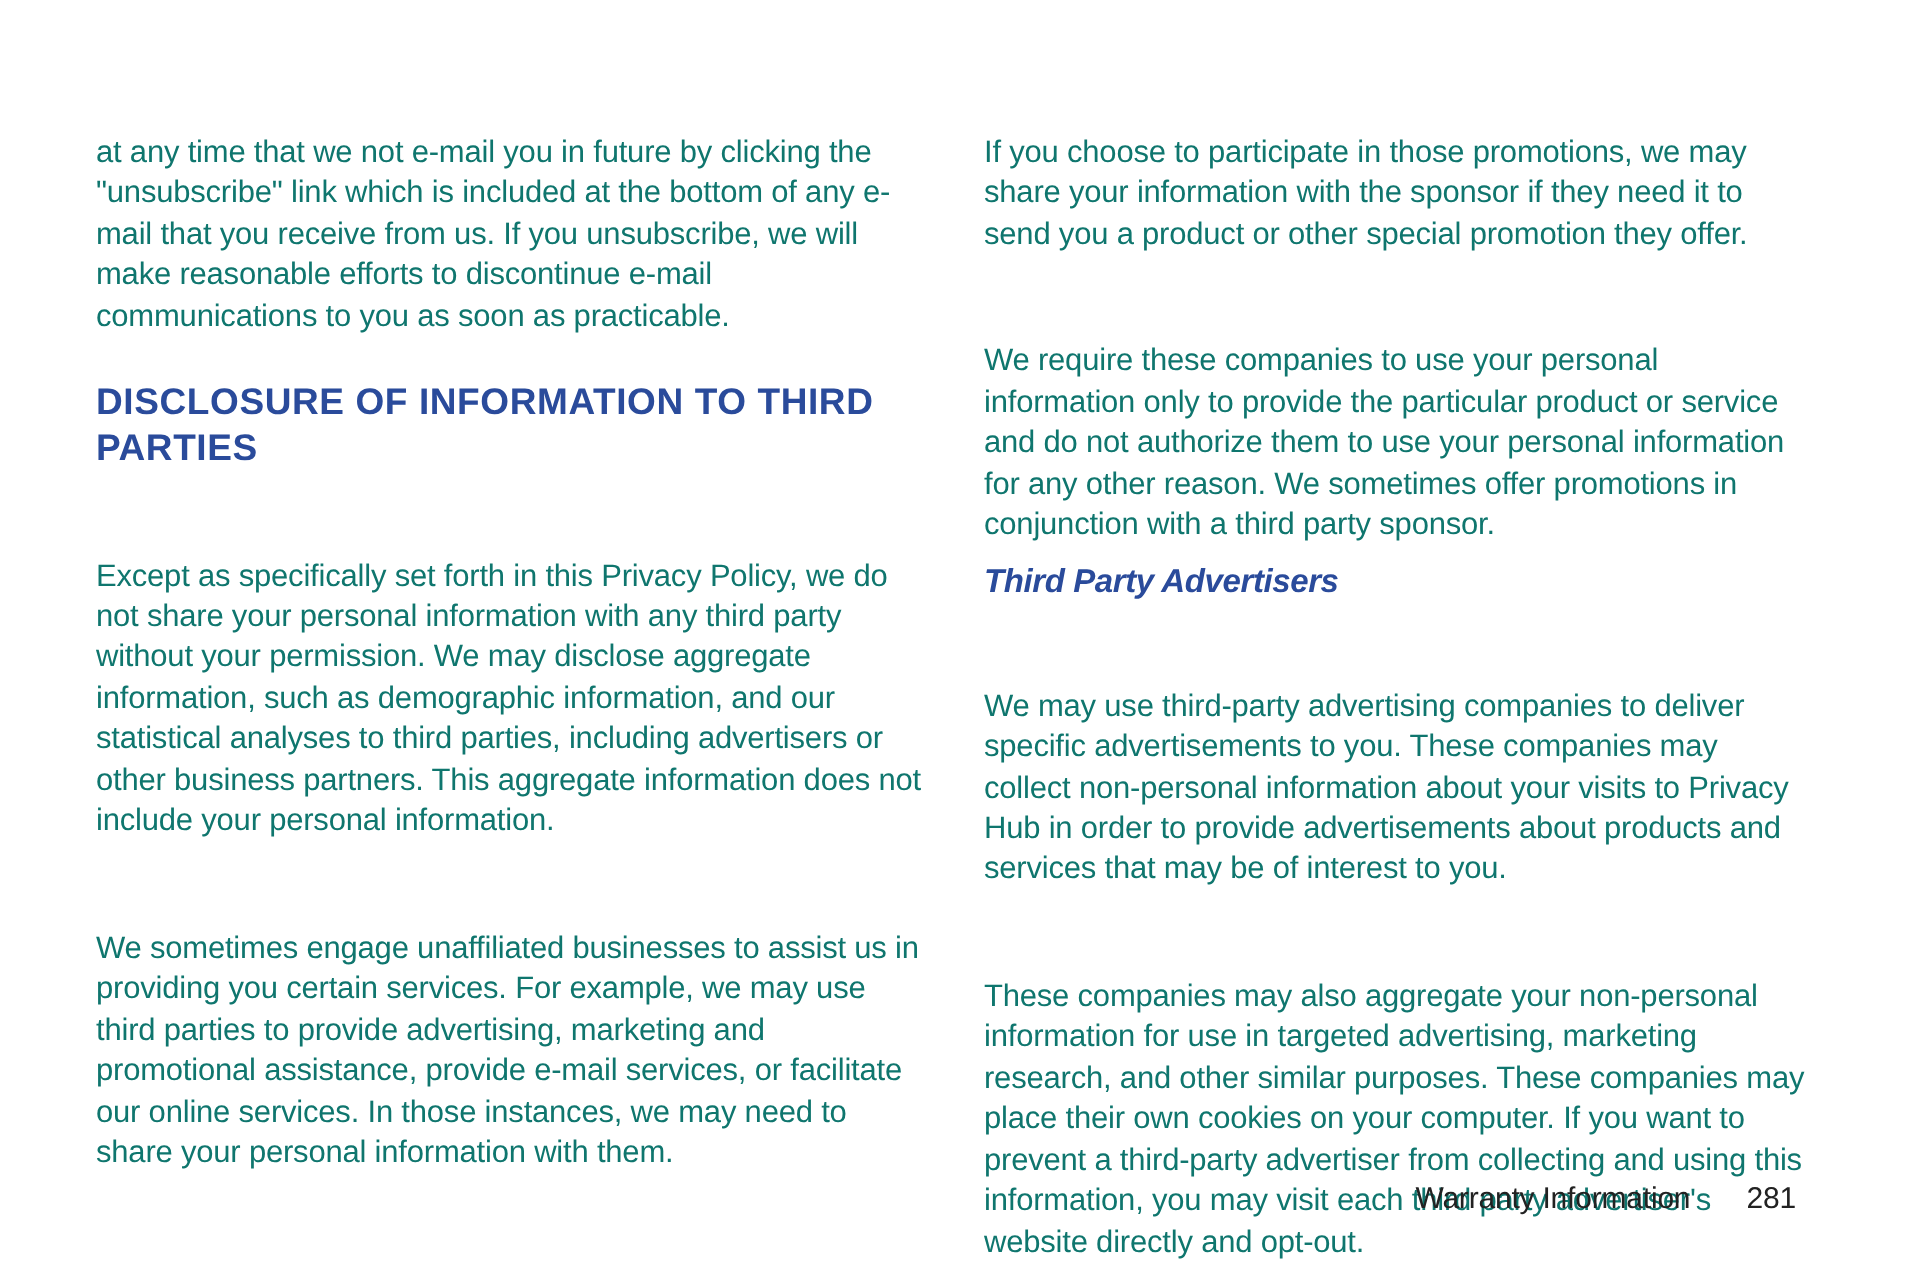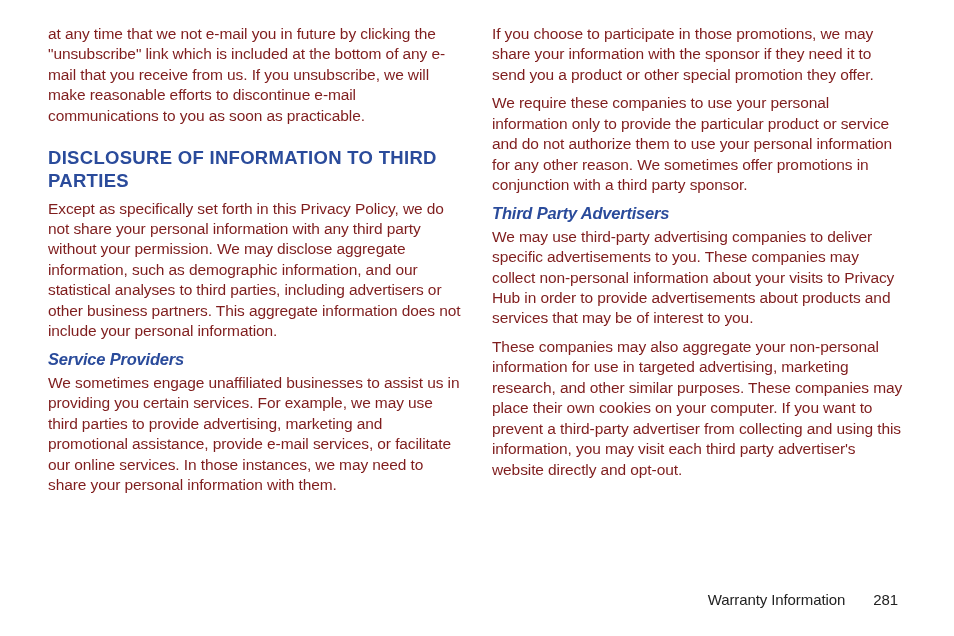--- a/index.html
+++ b/index.html
@@ -20,25 +20,26 @@
       gap: 30px;
       height: 560px;
     }
     .col {
       flex: 1;
       width: 50%;
     }
     .body-text {
       font-size: 15.5px;
       line-height: 1.32;
-      color: #7f1d1d;
+      color: #0f766e;
       font-family: Arial, Helvetica, sans-serif;
       font-stretch: condensed;
       letter-spacing: -0.1px;
       margin-bottom: 8px;
+      margin-top: 43px;
     }
     .h1 {
       color: #2a4b9b;
       font-weight: 900;
       font-size: 18.5px;
       line-height: 1.25;
       letter-spacing: 0.3px;
       margin-top: 20px;
       margin-bottom: 6px;
       font-family: Arial, Helvetica, sans-serif;
@@ -65,21 +66,20 @@
     }
   </style>
 </head>
 <body>
 
 <div class="columns">
   <div class="col">
     <p class="body-text">at any time that we not e-mail you in future by clicking the "unsubscribe" link which is included at the bottom of any e-mail that you receive from us. If you unsubscribe, we will make reasonable efforts to discontinue e-mail communications to you as soon as practicable.</p>
     <h2 class="h1">DISCLOSURE OF INFORMATION TO THIRD PARTIES</h2>
     <p class="body-text">Except as specifically set forth in this Privacy Policy, we do not share your personal information with any third party without your permission. We may disclose aggregate information, such as demographic information, and our statistical analyses to third parties, including advertisers or other business partners. This aggregate information does not include your personal information.</p>
-    <h3 class="h2">Service Providers</h3>
     <p class="body-text">We sometimes engage unaffiliated businesses to assist us in providing you certain services. For example, we may use third parties to provide advertising, marketing and promotional assistance, provide e-mail services, or facilitate our online services. In those instances, we may need to share your personal information with them.</p>
   </div>
   <div class="col">
     <p class="body-text">If you choose to participate in those promotions, we may share your information with the sponsor if they need it to send you a product or other special promotion they offer.</p>
     <p class="body-text">We require these companies to use your personal information only to provide the particular product or service and do not authorize them to use your personal information for any other reason. We sometimes offer promotions in conjunction with a third party sponsor.</p>
     <h3 class="h2">Third Party Advertisers</h3>
     <p class="body-text">We may use third-party advertising companies to deliver specific advertisements to you. These companies may collect non-personal information about your visits to Privacy Hub in order to provide advertisements about products and services that may be of interest to you.</p>
     <p class="body-text">These companies may also aggregate your non-personal information for use in targeted advertising, marketing research, and other similar purposes. These companies may place their own cookies on your computer. If you want to prevent a third-party advertiser from collecting and using this information, you may visit each third party advertiser's website directly and opt-out.</p>
   </div>
 </div>

